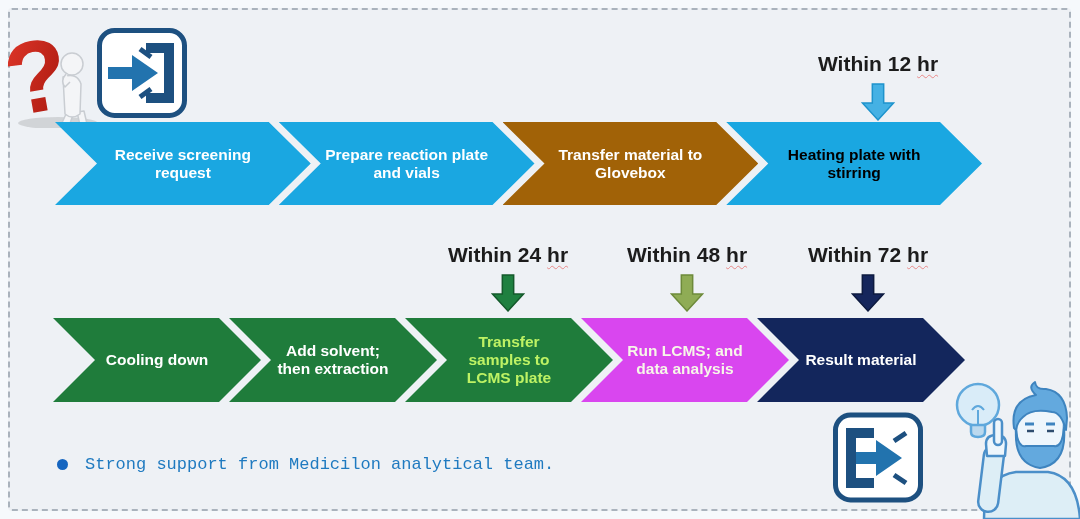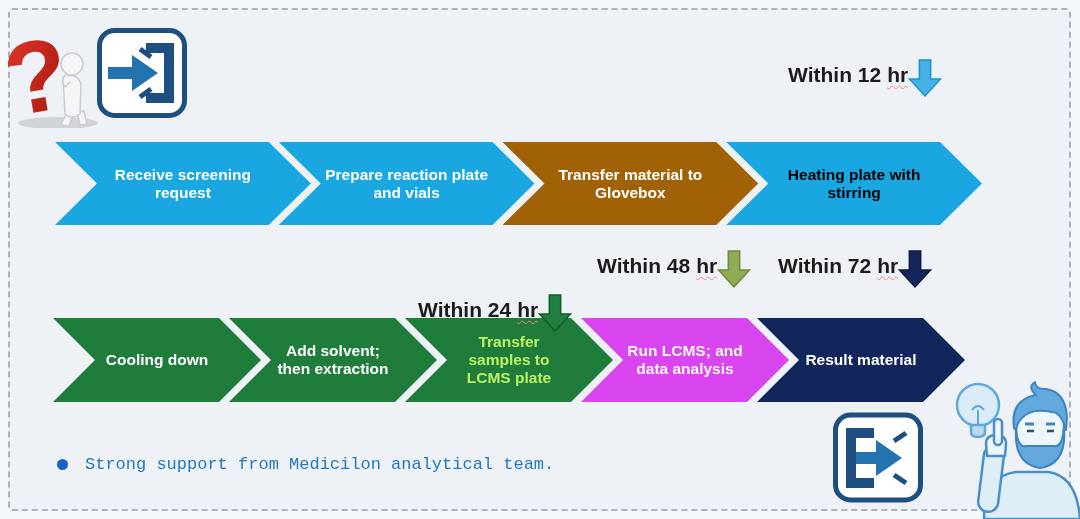--- a/index.html
+++ b/index.html
@@ -18,48 +18,48 @@
     left:8px;top:8px;right:9px;bottom:8px;
     background:#eef1f5;
     border:2px dashed #aab3bd;
     border-radius:4px;
   }
   
   .flow-row{
     position:absolute;
     display:flex;
   }
-  .row-top{left:55px;top:142px;width:927px;height:83px;}
+  .row-top{left:55px;top:122px;width:927px;height:83px;}
   .row-bottom{left:53px;top:318px;width:912px;height:84px;}
   .chev{
     flex:1 1 0;
     display:flex;align-items:center;justify-content:center;
     text-align:center;
     font-size:15.5px;font-weight:bold;line-height:1.16;
     padding:0 46px;box-sizing:border-box;
     clip-path:polygon(0 0,calc(100% - 42px) 0,100% 50%,calc(100% - 42px) 100%,0 100%,42px 50%);
   }
   .chev + .chev{margin-left:-32px;}
   
   .timer{
     position:absolute;width:180px;
-    display:flex;flex-direction:row;align-items:center;
+    display:flex;flex-direction:column;align-items:center;
   }
   .timer-label{
     font-size:21px;font-weight:bold;color:#1c1c1c;white-space:nowrap;
   }
   .timer-unit{
     margin-left:6px;
     text-decoration:underline wavy #e98a8a;
     text-decoration-thickness:1px;
     text-underline-offset:3px;
   }
   .down-arrow{margin-top:7px;}
   .t12{left:788px;top:52px;}
-  .t24{left:418px;top:243px;margin-top:44px;}
+  .t24{left:418px;top:243px;}
   .t48{left:597px;top:243px;}
   .t72{left:778px;top:243px;}
   
   .footer{
     position:absolute;left:57px;top:455px;
     display:flex;align-items:center;gap:17px;font-family:Liberation Mono, monospace;
   }
   .footer .dot{
     width:11px;height:11px;border-radius:50%;
     display:inline-block;flex:0 0 auto;

